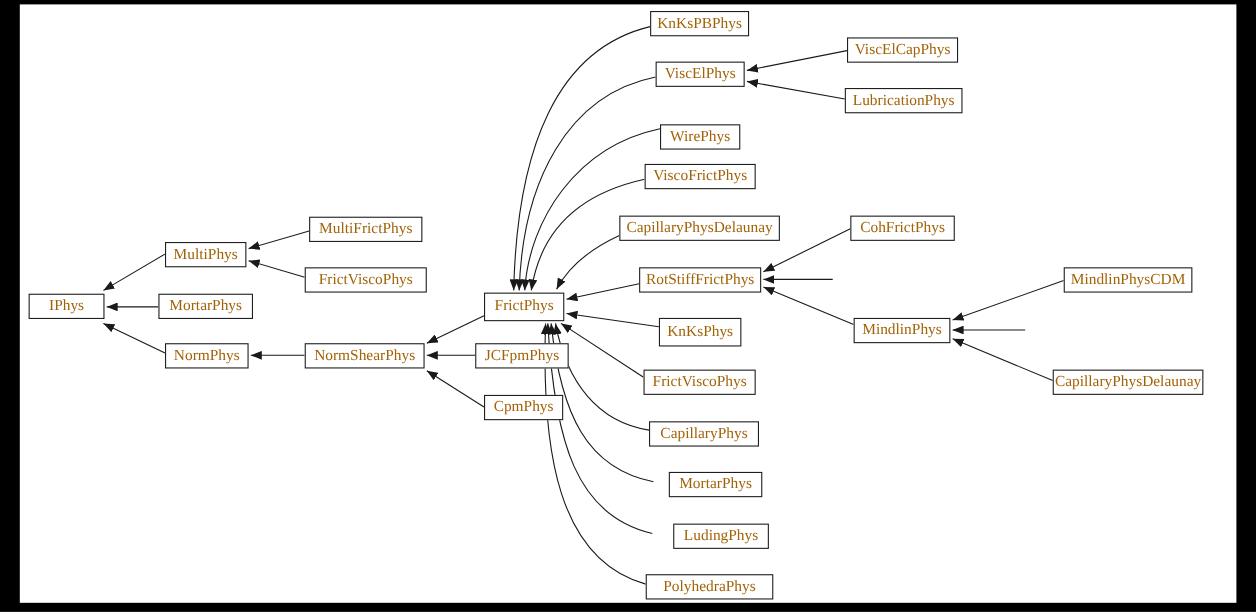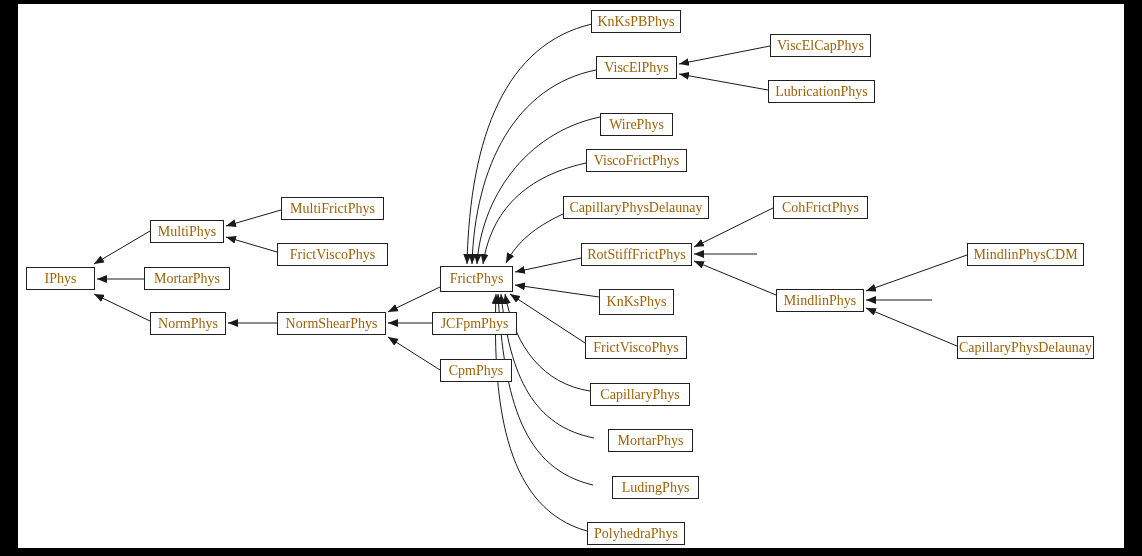--- a/index.html
+++ b/index.html
@@ -125,21 +125,21 @@
     </div>
   <div class="node" style="left:590px;top:383px;width:100px;height:23px">
       <span>CapillaryPhys</span>
     </div>
   <div class="node" style="left:608px;top:429px;width:85px;height:23px">
       <span>MortarPhys</span>
     </div>
   <div class="node" style="left:612px;top:476px;width:87px;height:23px">
       <span>LudingPhys</span>
     </div>
-  <div class="node" style="left:587px;top:522px;width:98px;height:23px">
+  <div class="node" style="left:587px;top:522px;width:116px;height:23px">
       <span>PolyhedraPhys</span>
     </div>
   <div class="node" style="left:770px;top:34px;width:101px;height:23px">
       <span>ViscElCapPhys</span>
     </div>
   <div class="node" style="left:768px;top:80px;width:107px;height:23px">
       <span>LubricationPhys</span>
     </div>
   <div class="node" style="left:773px;top:196px;width:95px;height:23px">
       <span>CohFrictPhys</span>

